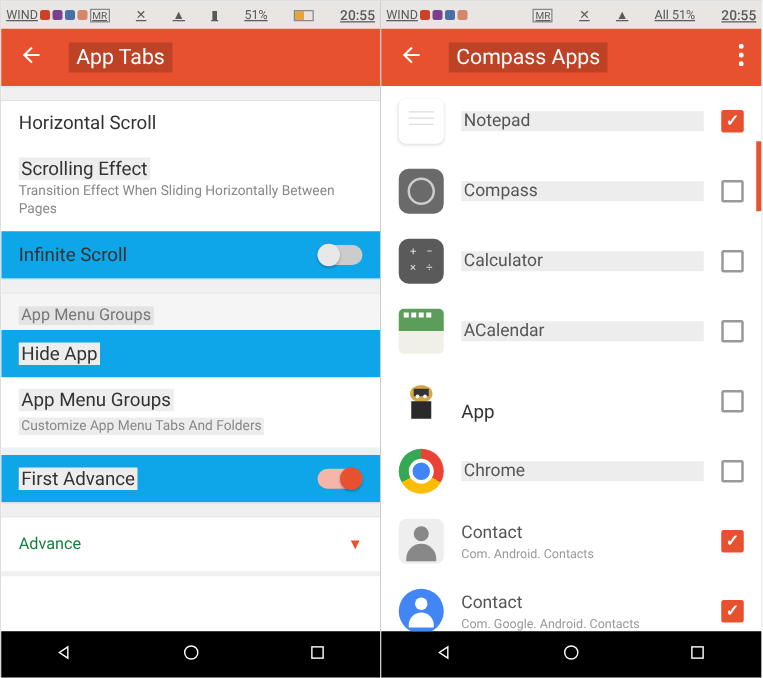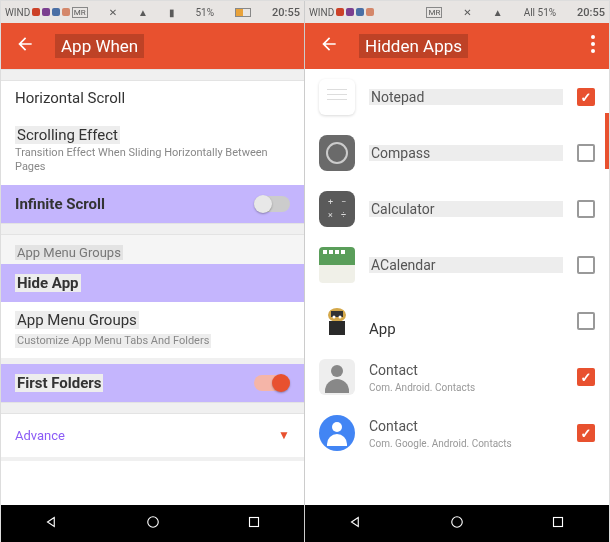--- a/index.html
+++ b/index.html
@@ -1,40 +1,40 @@
 <!DOCTYPE html>
 <html><head>
   <meta charset="utf-8">
   <style>
     * { margin: 0; padding: 0; box-sizing: border-box; }
     body { font-family: Roboto, Arial, sans-serif; background: #fff; }
     .container { display: flex; width: 610px; height: 542px; border: 1px solid #ddd; }
     .panel { width: 305px; height: 542px; position: relative; background: #f5f5f5; display: flex; flex-direction: column; }
     .panel.left { border-right: 1px solid #ccc; }
     
-    .status-bar { height: 22px; background: #e8e5e3; display: flex; align-items: center; justify-content: space-between; padding: 0 4px; font-size: 10px; color: #5a5a5a; }
+    .status-bar { height: 22px; background: #e8e5e3; display: flex; align-items: center; justify-content: space-between; padding: 0 4px; font-size: 10px; color: #5a5a5a; text-decoration: underline; }
     .status-left, .status-right { display: flex; align-items: center; gap: 2px; }
     .status-right { gap: 21px; }
     .status-time { font-size: 11px; font-weight: 500; }
     .dot { width: 8px; height: 8px; background: #cc4128; border-radius: 2px; }
     .dot.b { background: #7b3f8f; }
     .dot.c { background: #4a6fa5; }
     .dot.d { background: #d4876a; }
     
     .toolbar { height: 46px; background: #e8512f; display: flex; align-items: center; padding: 0 14px; gap: 20px; color: #fff; }
     .toolbar .back-icon svg { width: 20px; height: 20px; fill: #fff; }
     .toolbar-title { font-size: 17px; font-weight: 400; background: rgba(0,0,0,0.18); padding: 2px 6px; }
     .toolbar .menu-icon { margin-left: auto; }
     .toolbar .menu-icon svg { width: 4px; height: 18px; fill: #fff; }
     
     .content { flex: 1; overflow: hidden; background: #fff; }
     
     .section-gap { height: 12px; background: #f0f0f0; border-top: 1px solid #e3e3e3; border-bottom: 1px solid #e3e3e3; }
     
-    .row { padding: 10px 14px; background: #c4b5fd; display: flex; align-items: center; justify-content: space-between; font-weight: bold; }
+    .row { padding: 10px 14px; background: #0ea5e9; display: flex; align-items: center; justify-content: space-between; }
     .row-stack { padding: 8px 14px 10px; background: #fff; }
     .row-title { font-size: 15px; color: #333; }
     .row-title.hl { background: #ededed; display: inline-block; padding: 0 2px; }
     .row-sub { font-size: 11px; color: #888; margin-top: 2px; line-height: 1.3; }
     .row-sub.hl { background: #ededed; padding: 0 2px; display: inline-block; }
     .section-label { font-size: 13px; color: #777; padding: 10px 14px 4px; background: #f5f5f5; }
     .section-label.hl span { background: #e3e3e3; padding: 0 2px; }
     
     .toggle { width: 36px; height: 16px; background: #ccc; border-radius: 10px; position: relative; }
     .toggle::after { content: ''; position: absolute; width: 18px; height: 18px; background: #e8e8e8; border-radius: 50%; top: -1px; left: 0; box-shadow: 0 1px 2px rgba(0,0,0,0.3); }
@@ -103,21 +103,21 @@
         <span class="status-time">20:55</span>
       </div>
     </div>
 
     <div class="toolbar">
       <span class="back-icon">
         <svg viewBox="0 0 24 24">
             <path d="M20 11H7.8l5.6-5.6L12 4l-8 8 8 8 1.4-1.4L7.8 13H20z"></path>
           </svg>
       </span>
-      <span class="toolbar-title">App When</span>
+      <span class="toolbar-title">App Tabs</span>
     </div>
 
     <div class="content">
       <div class="section-gap"></div>
       <div class="row-stack">
         <div class="row-title">Horizontal Scroll</div>
       </div>
       <div class="row-stack">
         <div class="row-title hl">Scrolling Effect</div>
         <div class="row-sub">
@@ -132,26 +132,26 @@
       <div class="section-label hl"><span>App Menu Groups</span></div>
       <div class="row">
         <span class="row-title hl">Hide App</span>
       </div>
       <div class="row-stack">
         <div class="row-title hl">App Menu Groups</div>
         <div class="row-sub hl">Customize App Menu Tabs And Folders</div>
       </div>
       <div style="height:6px;background:#f0f0f0;"></div>
       <div class="row">
-        <span class="row-title hl">First Folders</span>
+        <span class="row-title hl">First Advance</span>
         <span class="toggle on"></span>
       </div>
       <div class="section-gap"></div>
       <div class="expand-row">
-        <span class="row-title" style="font-size:13px;color:#8b5cf6;text-align:right;">Advance</span>
+        <span class="row-title" style="font-size:13px;color:#15803d;text-align:right;">Advance</span>
         <span class="chevron">▼</span>
       </div>
       <div style="height:4px;background:#f0f0f0;"></div>
     </div>
 
     <div class="nav-bar">
       <span><svg viewBox="0 0 24 24">
             <path d="M15 6l-9 6 9 6z"></path>
           </svg></span>
       <span><svg viewBox="0 0 24 24">
@@ -181,21 +181,21 @@
         <span class="status-time">20:55</span>
       </div>
     </div>
 
     <div class="toolbar">
       <span class="back-icon">
         <svg viewBox="0 0 24 24">
             <path d="M20 11H7.8l5.6-5.6L12 4l-8 8 8 8 1.4-1.4L7.8 13H20z"></path>
           </svg>
       </span>
-      <span class="toolbar-title">Hidden Apps</span>
+      <span class="toolbar-title">Compass Apps</span>
       <span class="menu-icon">
         <svg viewBox="0 0 4 18">
             <circle cx="2" cy="2" r="2"></circle>
             <circle cx="2" cy="9" r="2"></circle>
             <circle cx="2" cy="16" r="2"></circle>
           </svg>
       </span>
     </div>
 
     <div class="content">
@@ -241,20 +241,27 @@
               <circle cx="15" cy="14" r="1.5" fill="#fff"></circle>
               <circle cx="21" cy="14" r="1.5" fill="#fff"></circle>
             </svg>
         </div>
         <div class="app-text">
           <div class="app-name"><br><span class="bold-part">App</span></div>
         </div>
         <div class="checkbox"></div>
       </div>
       <div class="app-row">
+        <div class="app-icon chrome-ic"></div>
+        <div class="app-text">
+            <div class="app-name hl">Chrome</div>
+          </div>
+        <div class="checkbox"></div>
+      </div>
+      <div class="app-row">
         <div class="app-icon contact1-ic"></div>
         <div class="app-text">
           <div class="app-name">Contact</div>
           <div class="app-sub">Com. Android. Contacts</div>
         </div>
         <div class="checkbox checked"></div>
       </div>
       <div class="app-row">
         <div class="app-icon contact2-ic"></div>
         <div class="app-text">

